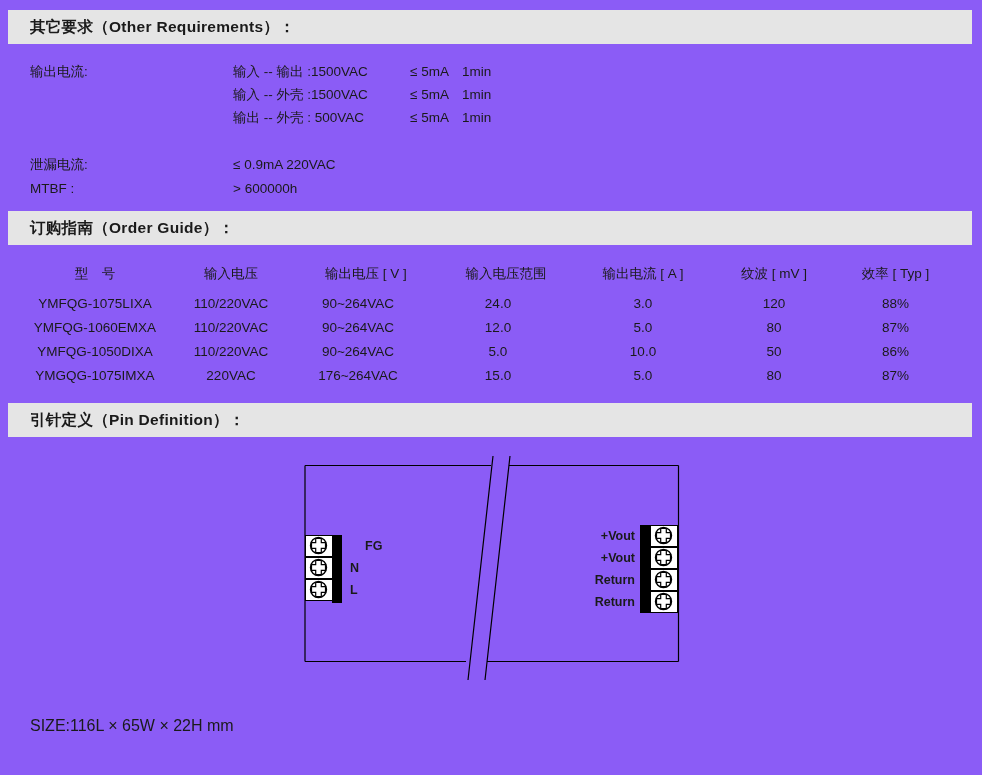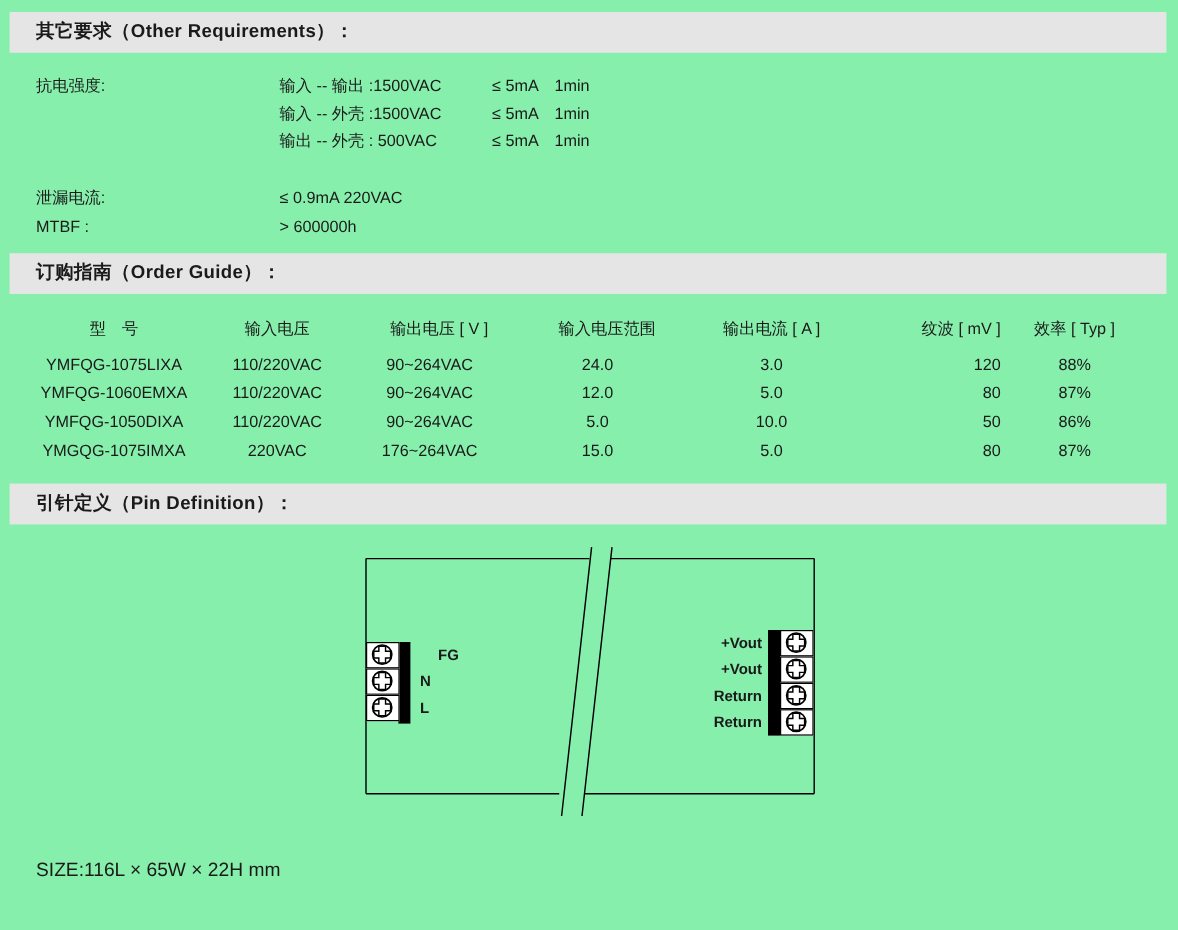--- a/index.html
+++ b/index.html
@@ -1,17 +1,17 @@
 <!DOCTYPE html>
 <html><head>
 <meta charset="utf-8">
 <style>
   html,body{margin:0;padding:0;background:#fff;}
   .page{
-    position:relative;width:982px;height:775px;background:#86efac;
+    position:relative;width:982px;height:775px;background:#8b5cf6;
     font-family:"Liberation Sans", sans-serif;color:#1a1a1a;overflow:hidden;
   }
   
   .section-bar{
     position:absolute;left:8px;width:964px;height:34px;background:#e5e5e5;
   }
   .section-bar .section-title{
     display:block;padding-left:22px;line-height:34px;font-size:15.5px;
     font-weight:bold;letter-spacing:0.3px;white-space:pre;
   }
@@ -20,21 +20,21 @@
   .spec-row span{position:absolute;white-space:pre;}
   .spec-label{left:30px;}
   .spec-value{left:233px;}
   .spec-limit{left:410px;}
   .spec-time{left:462px;}
   
   .t-row{position:absolute;left:20px;width:937px;height:24px;display:flex;
     font-size:13.5px;line-height:24px;}
   .tc{display:block;text-align:center;white-space:pre;overflow:visible;}
   .c0{width:150px;} .c1{width:122px;} .c2{width:132px;} .c3{width:148px;}
-  .c4{width:142px;} .c5{width:120px;text-align:right;} .c6{width:123px;}
+  .c4{width:142px;} .c5{width:120px;} .c6{width:123px;}
   
   .diagram{position:absolute;left:304px;top:455px;width:377px;height:226px;}
   .diagram svg.outline{position:absolute;left:0;top:0;}
   .term-cell{
     position:absolute;width:28px;height:22px;border:1.5px solid #000;
     box-sizing:border-box;background:#fff;
   }
   .term-cell svg{display:block;}
   .black-bar{position:absolute;width:10px;background:#000;}
   .pin-label{
@@ -48,21 +48,21 @@
 </head>
 <body>
 
 <div class="page">
 
   <div class="section-bar" style="top:10px">
     <span class="section-title">其它要求（Other Requirements）：</span>
   </div>
 
   <div class="spec-row" style="top:60px">
-    <span class="spec-label">抗电强度:</span>
+    <span class="spec-label">输出电流:</span>
     <span class="spec-value">输入 -- 输出 :1500VAC</span>
     <span class="spec-limit">≤ 5mA</span>
     <span class="spec-time">1min</span>
   </div>
   <div class="spec-row" style="top:83px">
     <span class="spec-label"></span>
     <span class="spec-value">输入 -- 外壳 :1500VAC</span>
     <span class="spec-limit">≤ 5mA</span>
     <span class="spec-time">1min</span>
   </div>

